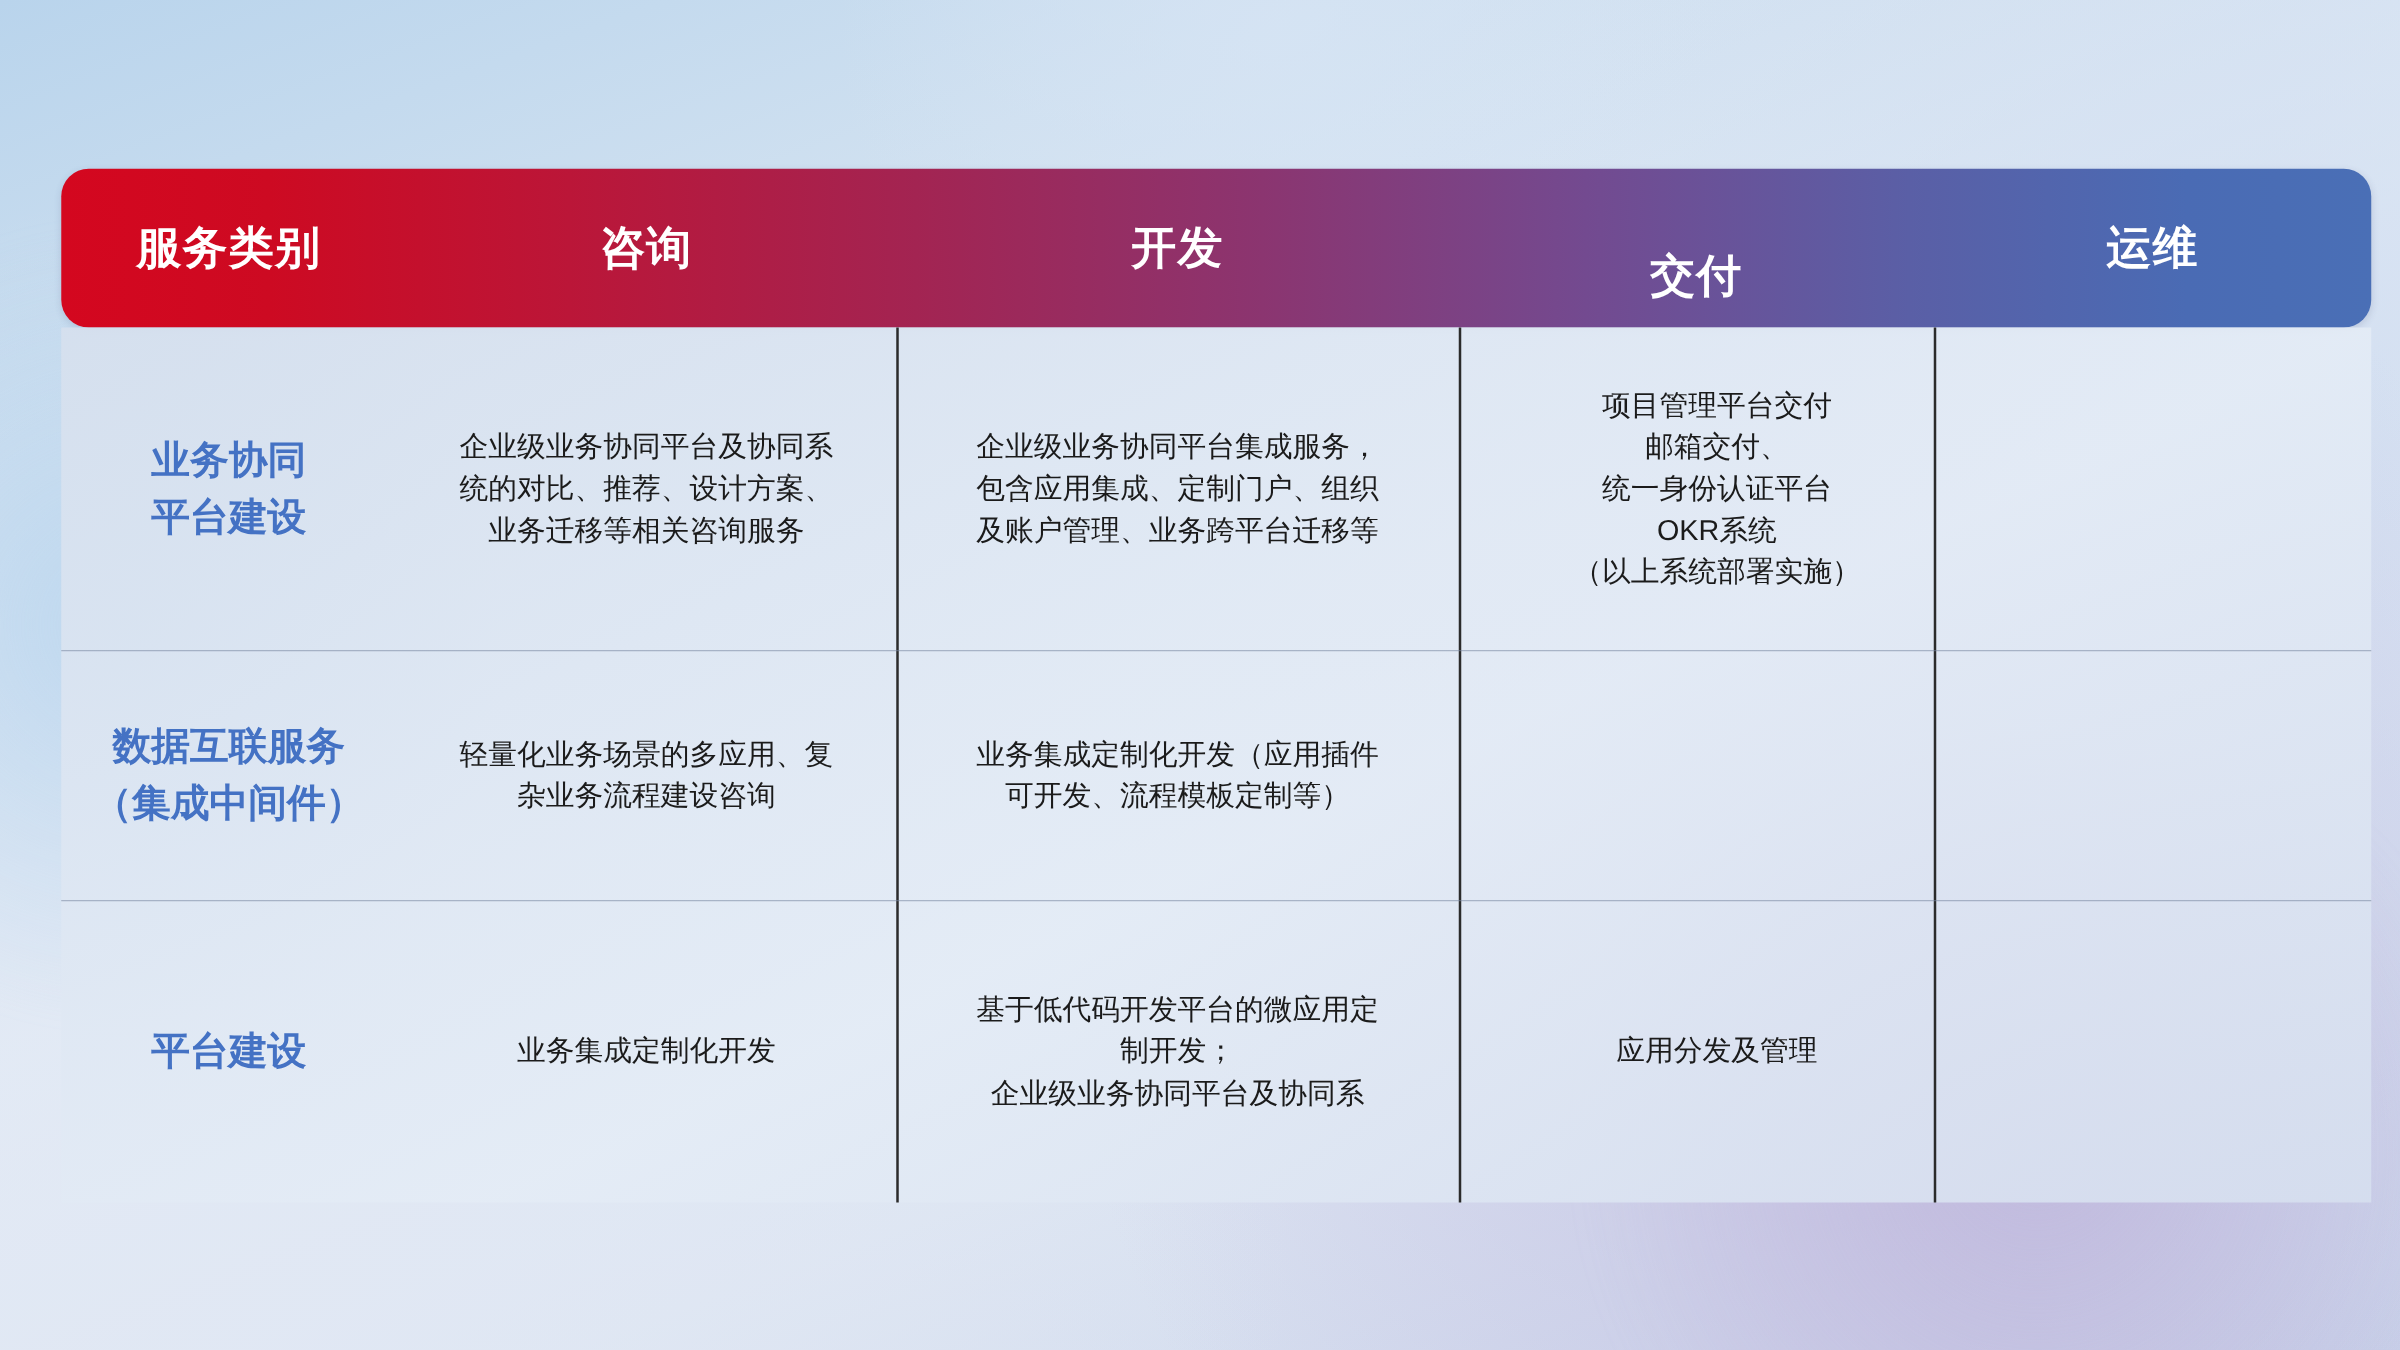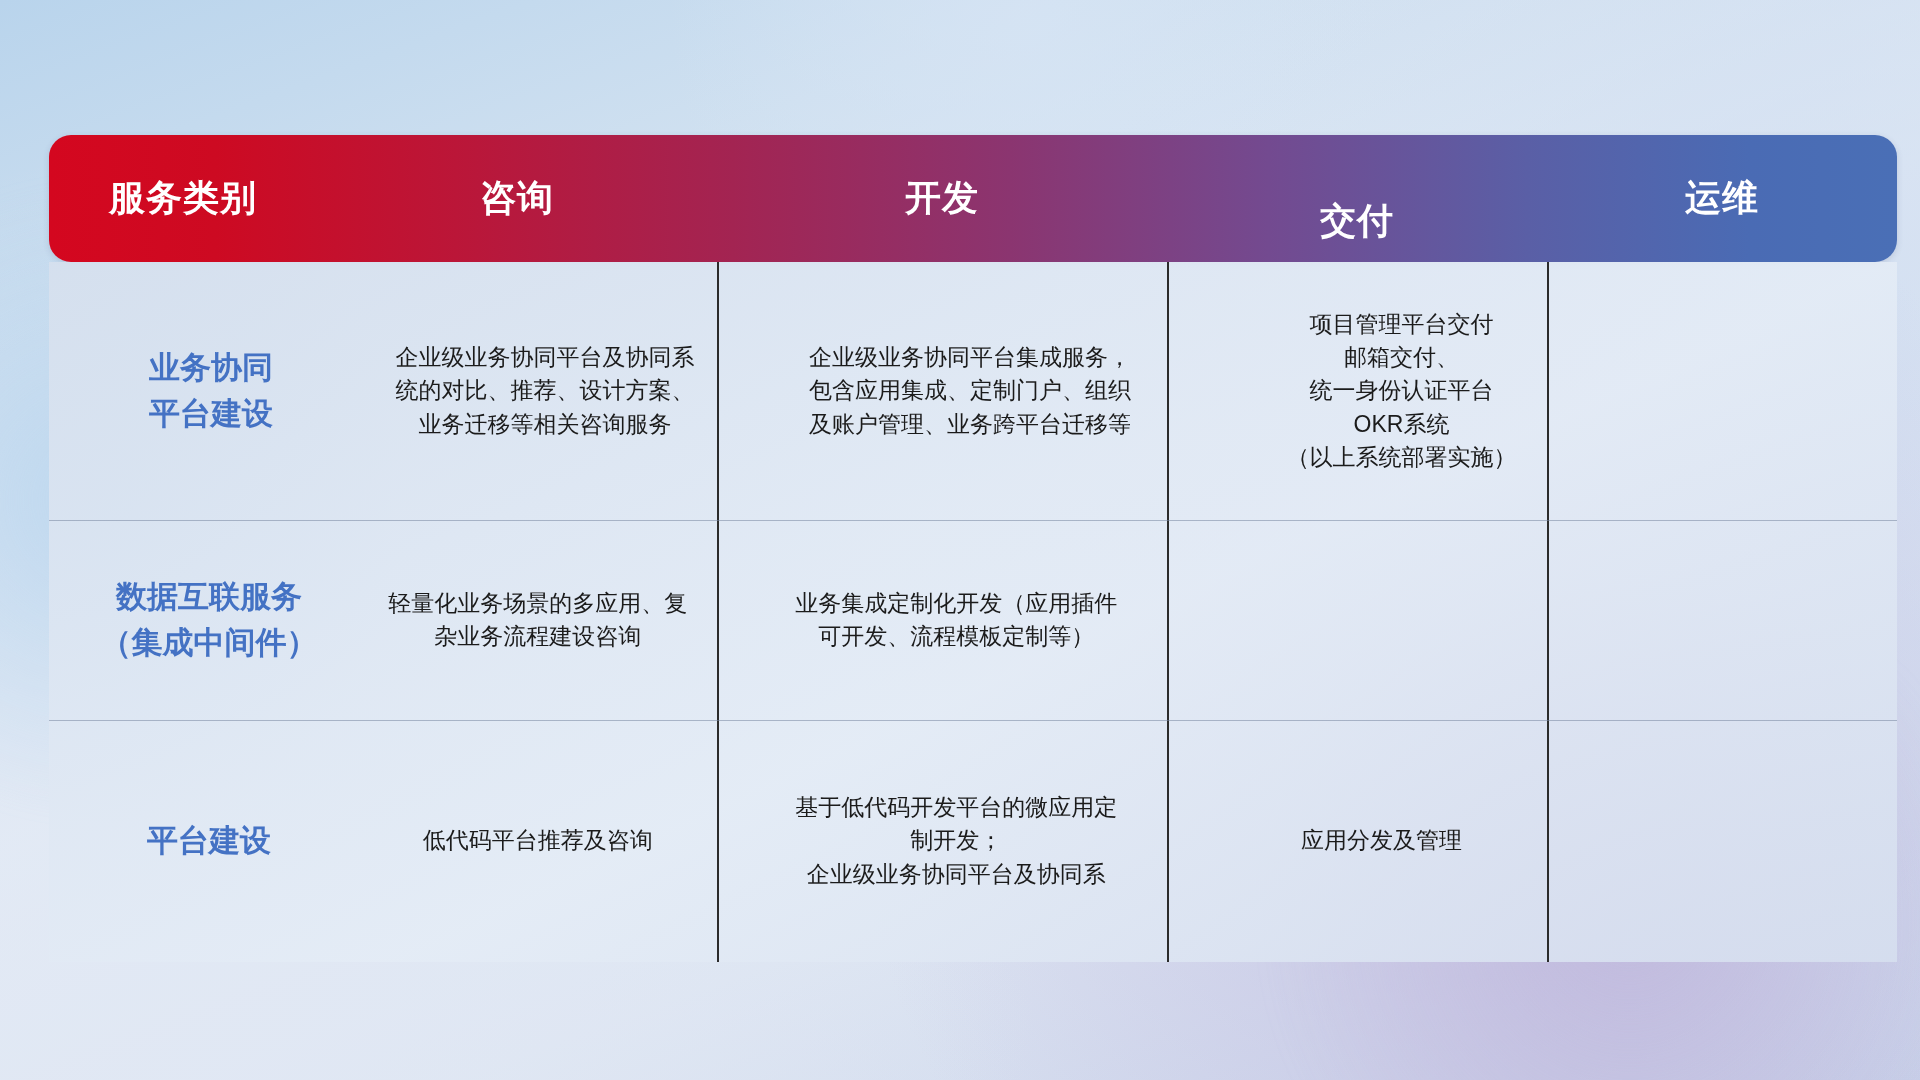--- a/index.html
+++ b/index.html
@@ -132,21 +132,20 @@
   .bcell.c1 { width: 400px; }
   .bcell.c2 { width: 450px; }
   .bcell.c3 { width: 380px; padding-left: 45px; }
   .bcell.c4 { width: 350px; }
 
   .bcell.cat {
     color: #4472c4;
     font-weight: bold;
     font-size: 31px;
     line-height: 1.5;
-    margin-left: 28px;
   }
 
   
   .vline {
     position: absolute;
     top: 0;
     width: 2px;
     background: #2b2b2b;
   }
   
@@ -208,21 +207,21 @@
       <div class="bcell c1">轻量化业务场景的多应用、复
 杂业务流程建设咨询</div>
       <div class="bcell c2">业务集成定制化开发（应用插件
 可开发、流程模板定制等）</div>
       <div class="bcell c3"></div>
       <div class="bcell c4"></div>
     </div>
 
     <div class="brow r2">
       <div class="bcell c0 cat">平台建设</div>
-      <div class="bcell c1">低代码平台推荐及咨询</div>
+      <div class="bcell c1">业务集成定制化开发</div>
       <div class="bcell c2">基于低代码开发平台的微应用定
 制开发；
 企业级业务协同平台及协同系</div>
       <div class="bcell c3">应用分发及管理</div>
       <div class="bcell c4"></div>
     </div>
 
   </div>
 </div>
 

